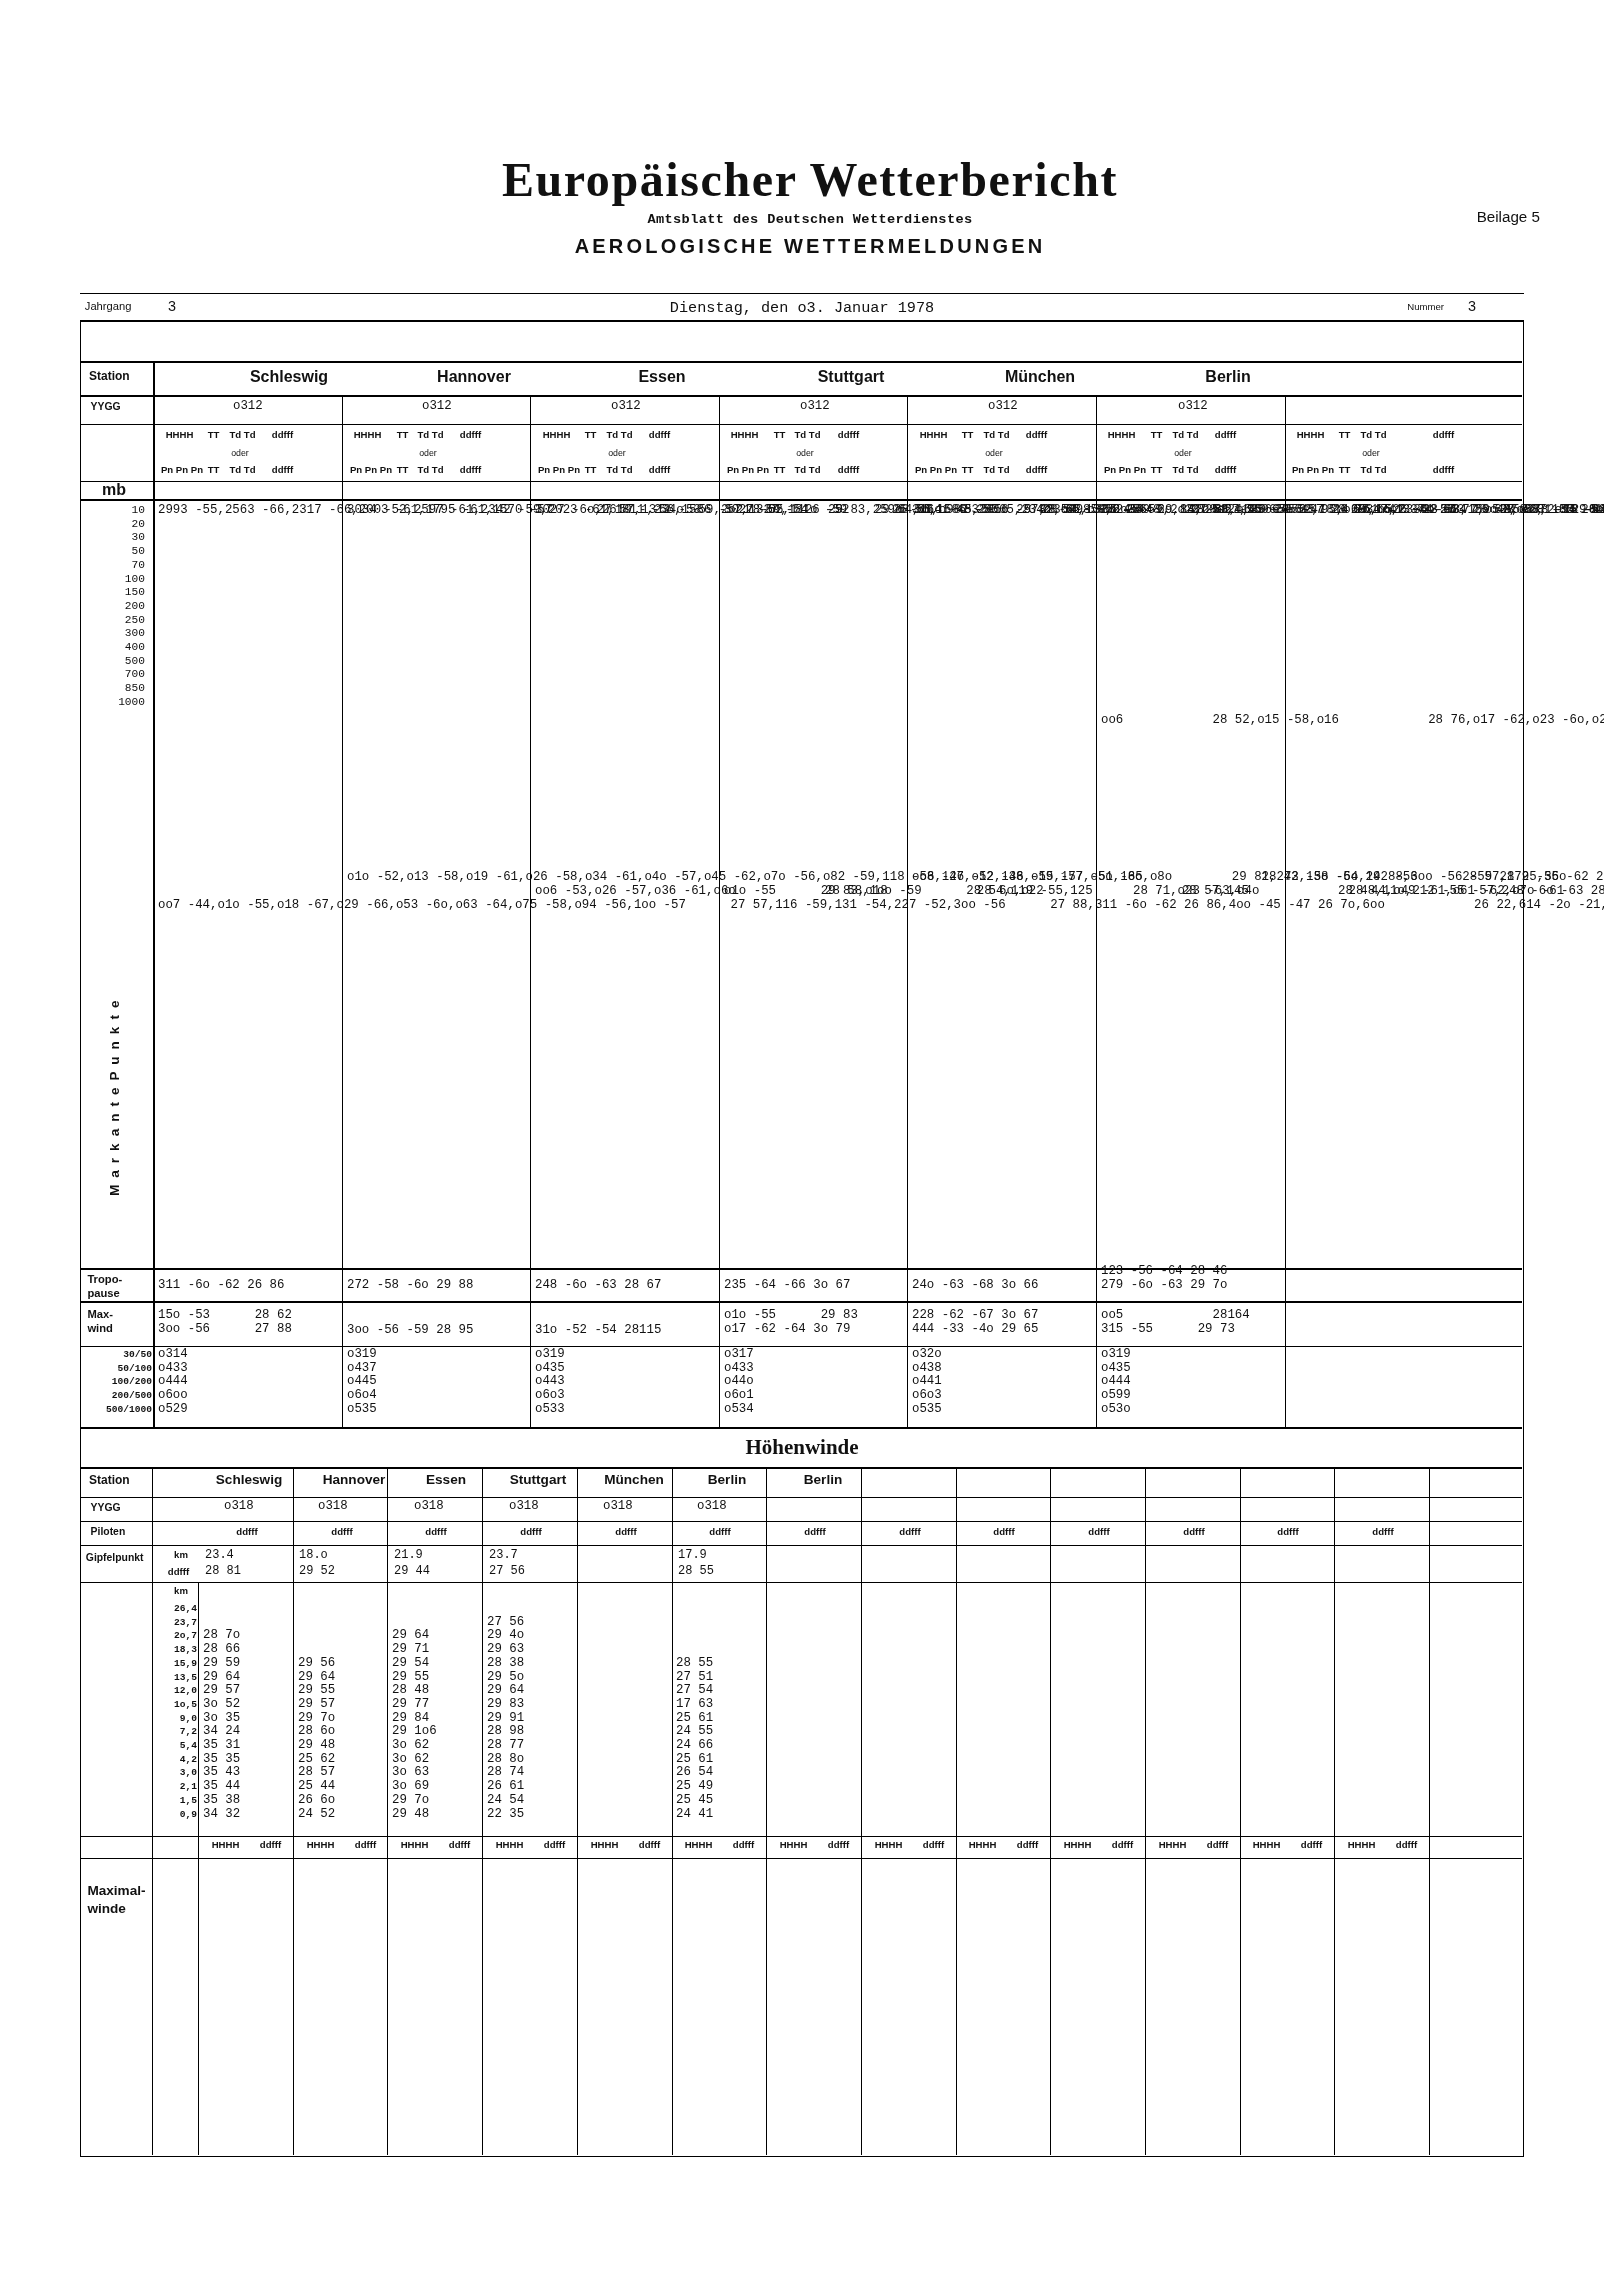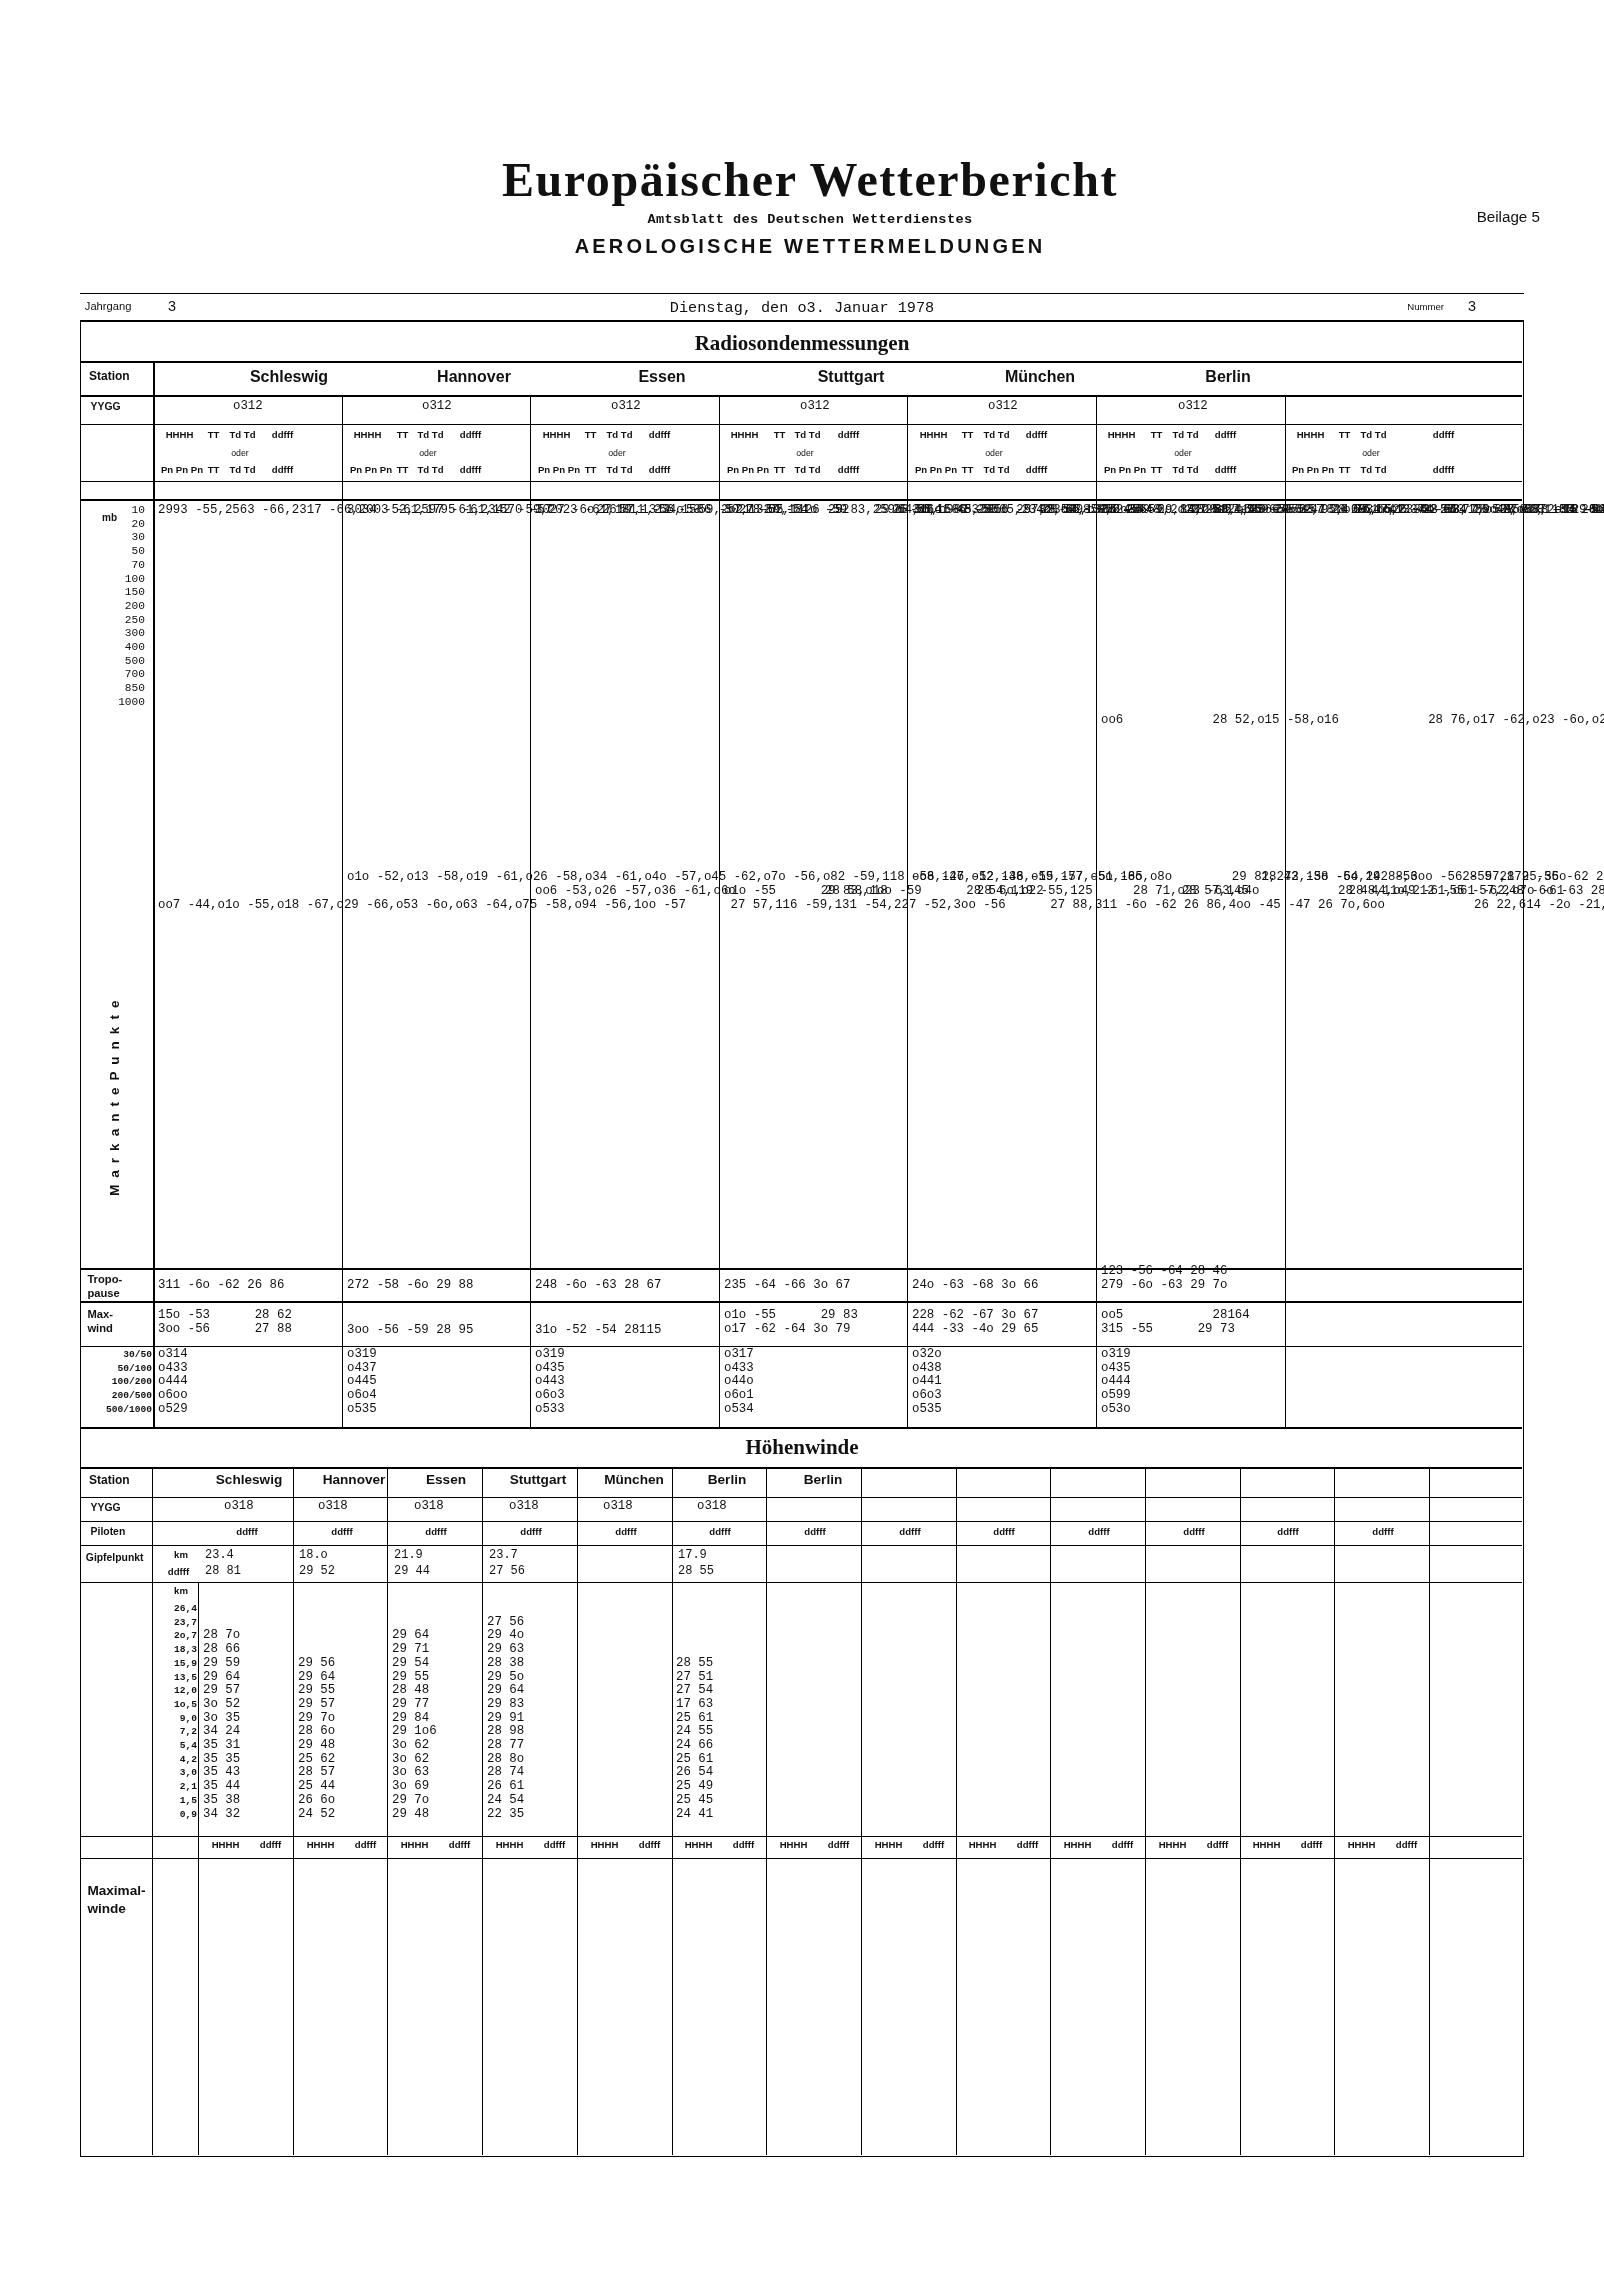--- a/index.html
+++ b/index.html
@@ -54,21 +54,20 @@
   <div class="issuebar">
     <div class="jg">Jahrgang</div>
     <div class="jgv">3</div>
     <div class="date">Dienstag, den o3. Januar 1978</div>
     <div class="nr">Nummer</div>
     <div class="nrv">3</div>
   </div>
 
   <div class="frame">
 
-    <div class="bandtitle" style="top:9.6px;">Radiosondenmessungen</div>
     <div class="hline2" style="left:0;top:40px;width:1441px;"></div>
 
     <div class="lbl" style="left:8px;top:48px;font-size:12px;">Station</div>
     <div class="hline2" style="left:0;top:74px;width:1441px;"></div>
     <div class="lblc" style="left:128px;top:47px;width:160px;font-size:16px;">Schleswig</div>
     <div class="lblc" style="left:313px;top:47px;width:160px;font-size:16px;">Hannover</div>
     <div class="lblc" style="left:501px;top:47px;width:160px;font-size:16px;">Essen</div>
     <div class="lblc" style="left:690px;top:47px;width:160px;font-size:16px;">Stuttgart</div>
     <div class="lblc" style="left:879px;top:47px;width:160px;font-size:16px;">München</div>
     <div class="lblc" style="left:1067px;top:47px;width:160px;font-size:16px;">Berlin</div>
@@ -77,21 +76,21 @@
     <div class="hline" style="left:0;top:103px;width:1441px;"></div>
     <div class="mono" style="left:152px;top:79px;">o312</div>
     <div class="mono" style="left:341px;top:79px;">o312</div>
     <div class="mono" style="left:530px;top:79px;">o312</div>
     <div class="mono" style="left:719px;top:79px;">o312</div>
     <div class="mono" style="left:907px;top:79px;">o312</div>
     <div class="mono" style="left:1097px;top:79px;">o312</div>
 
     <div class="hline" style="left:0;top:160px;width:1441px;"></div>
     <div class="hline2" style="left:0;top:178px;width:1441px;"></div>
-    <div class="lbl" style="left:21px;top:160px;font-size:10px;margin-top:31px;">mb</div>
+    <div class="lbl" style="left:21px;top:160px;font-size:16px;">mb</div>
 
     <div class="head-sub" style="left:79px;top:108px;width:39px;">HHHH</div>
     <div class="head-sub" style="left:122px;top:108px;width:21px;">TT</div>
     <div class="head-sub" style="left:143px;top:108px;width:37px;">Td Td</div>
     <div class="head-sub" style="left:183px;top:108px;width:37px;">ddfff</div>
     <div class="head-sub" style="left:135px;top:127px;width:48px;font-size:8.8px;font-weight:normal;">oder</div>
     <div class="head-sub" style="left:77px;top:143px;width:48px;">Pn Pn Pn</div>
     <div class="head-sub" style="left:122px;top:143px;width:21px;">TT</div>
     <div class="head-sub" style="left:143px;top:143px;width:37px;">Td Td</div>
     <div class="head-sub" style="left:183px;top:143px;width:37px;">ddfff</div>

